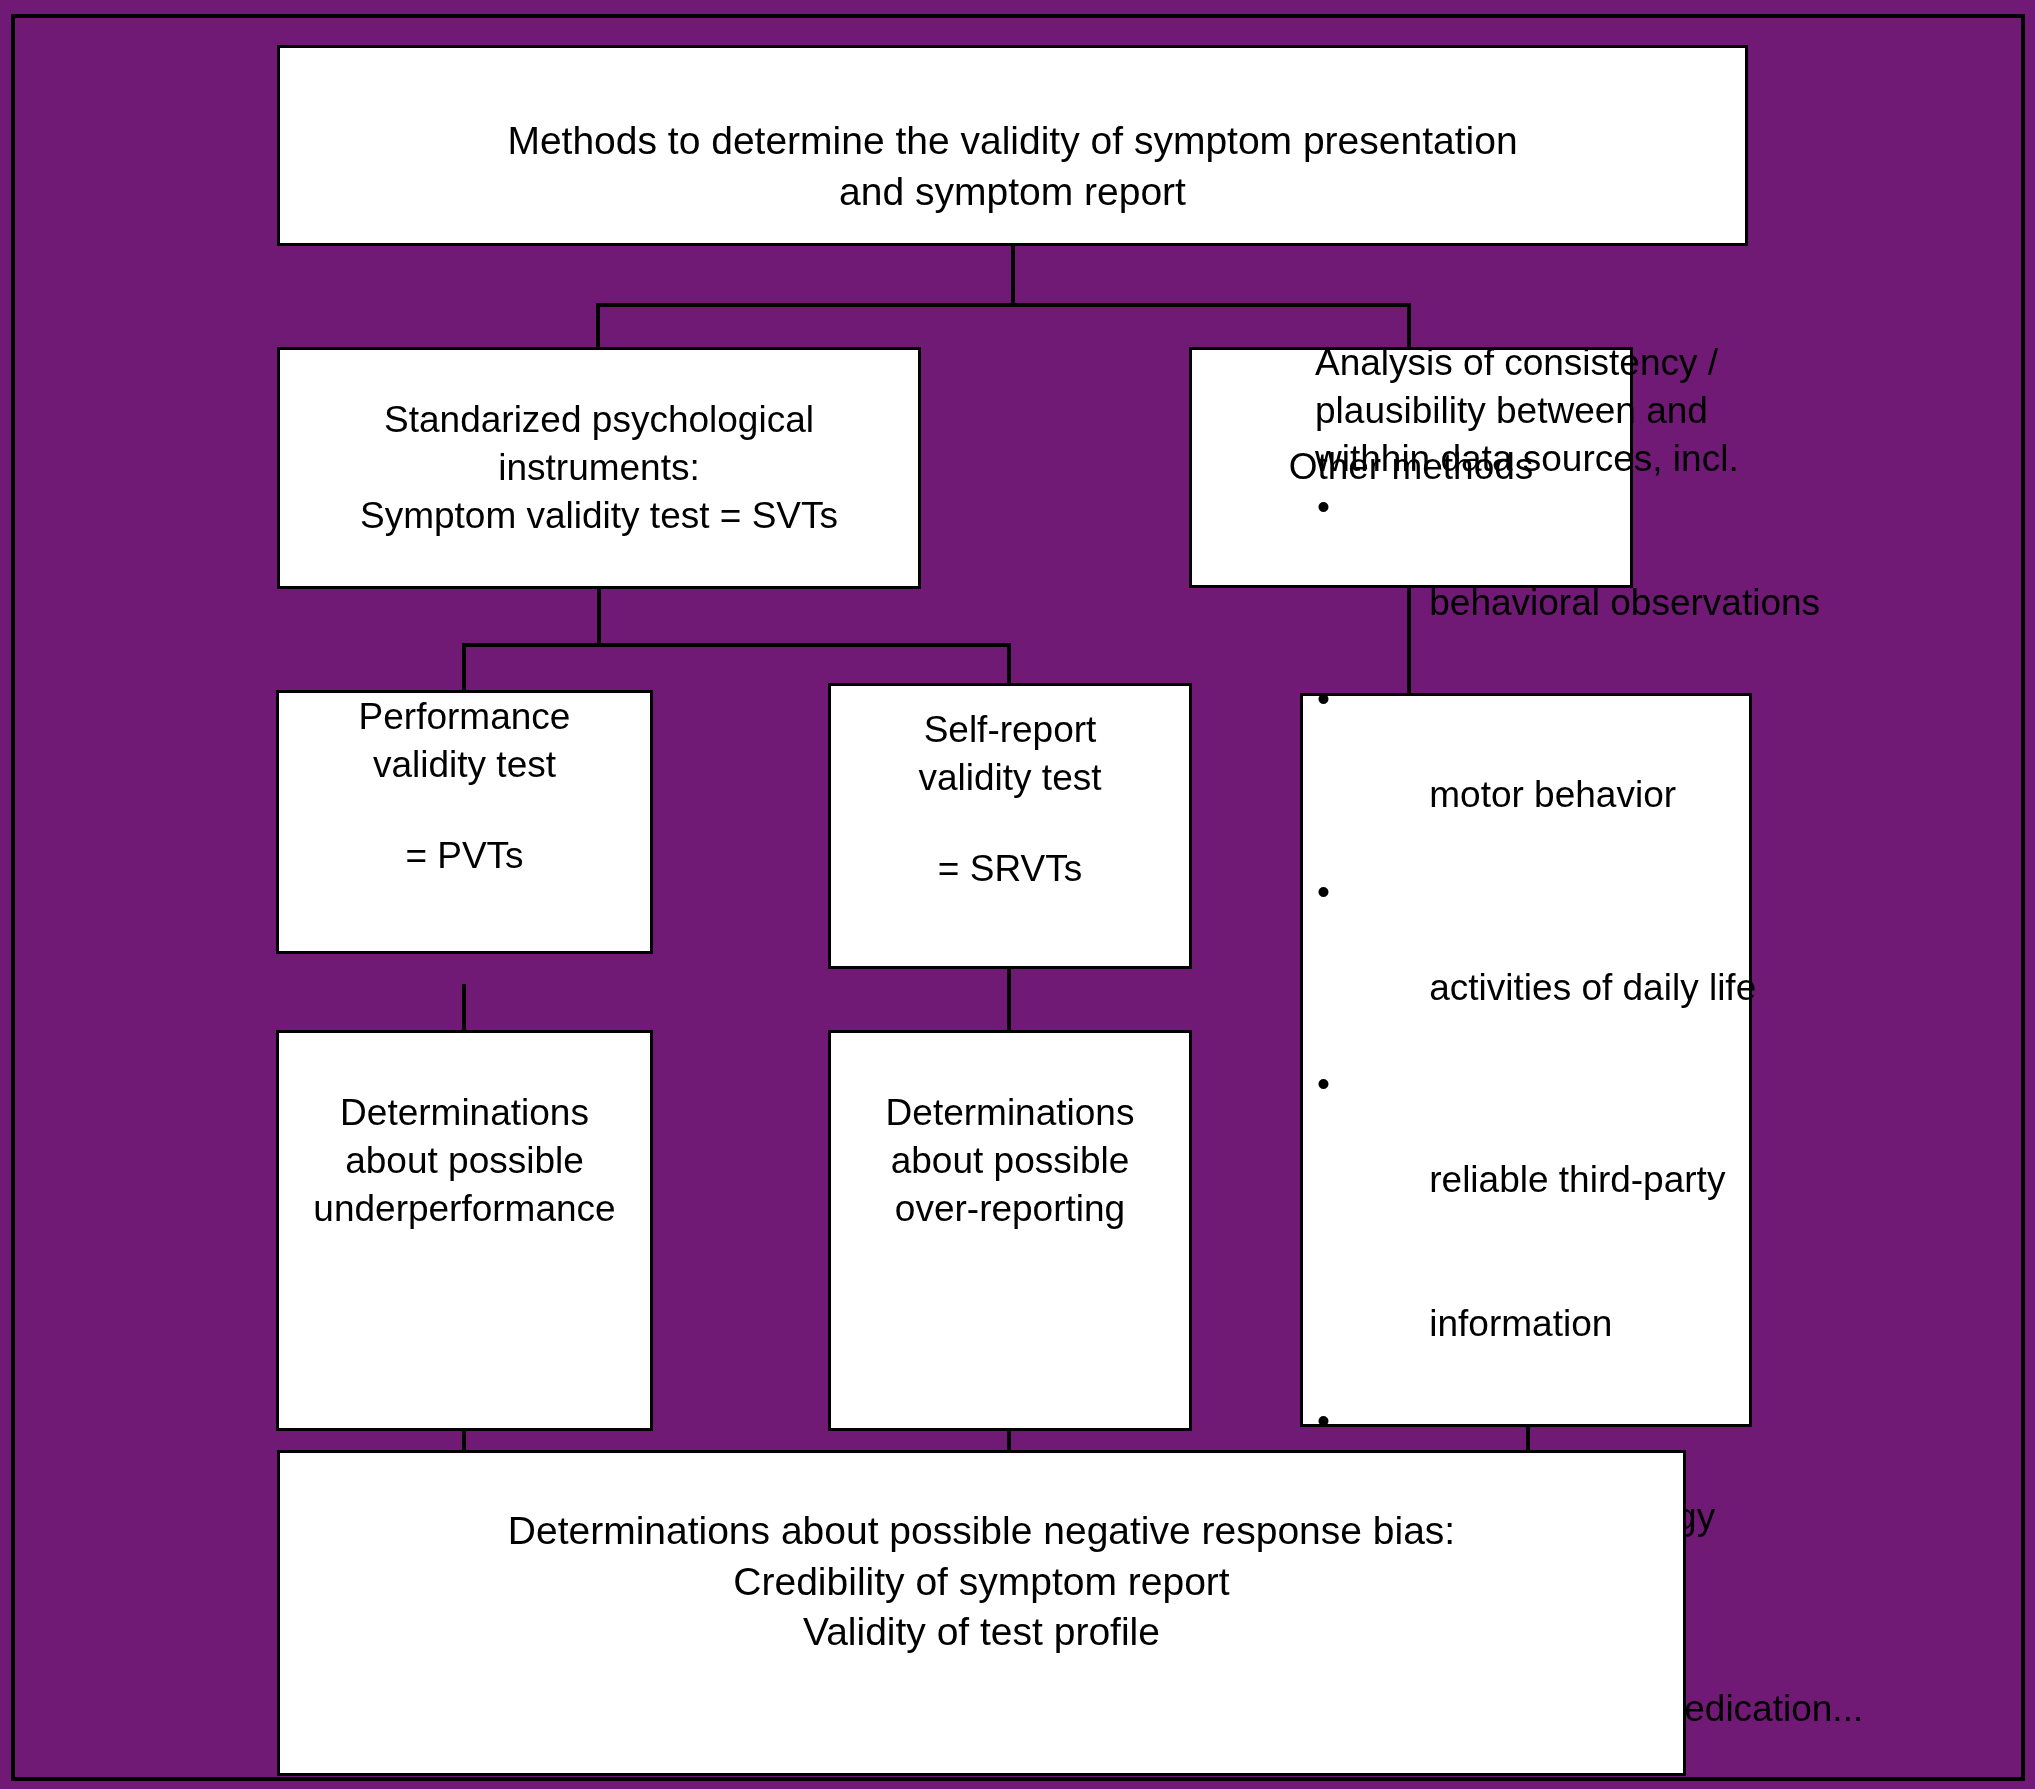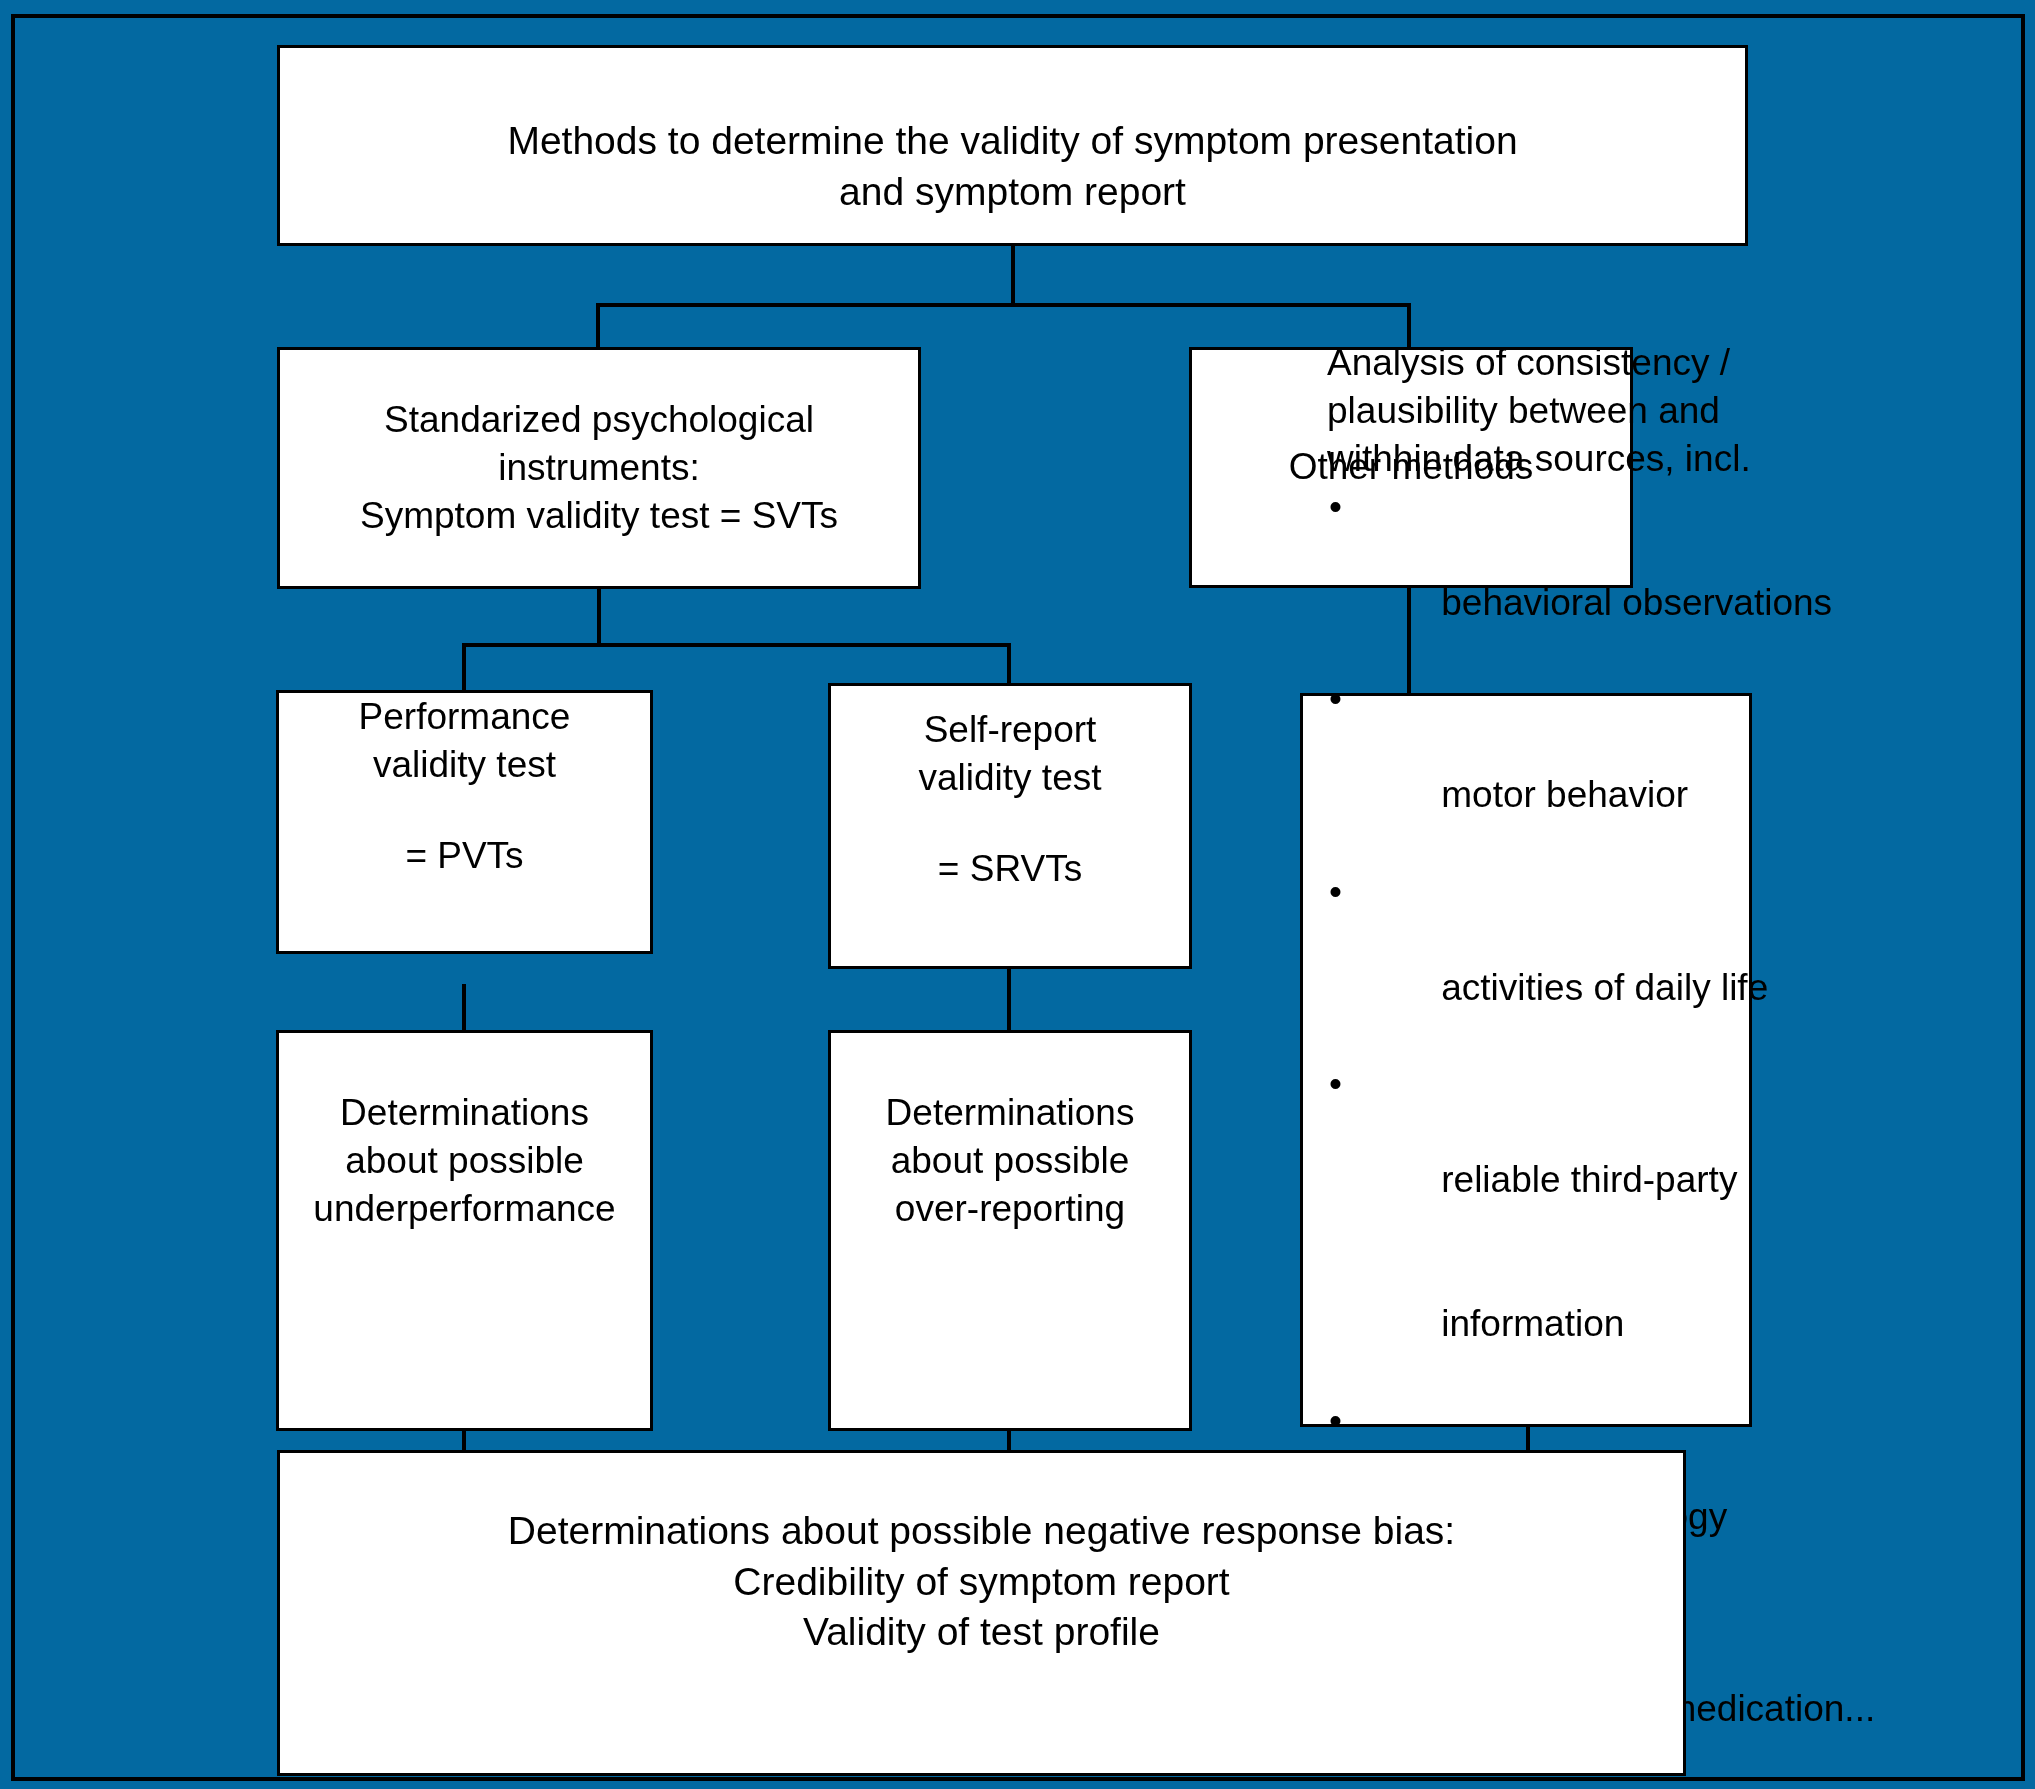--- a/index.html
+++ b/index.html
@@ -4,21 +4,21 @@
 <style>
   html, body {
     margin: 0;
     padding: 0;
     background: #ffffff;
   }
   #canvas {
     position: relative;
     width: 2035px;
     height: 1790px;
-    background: #0369a1;
+    background: #701a75;
     font-family: "Liberation Sans", "DejaVu Sans", sans-serif;
     color: #000000;
     overflow: hidden;
   }
   
   .frame {
     position: absolute;
     left: 11.2px;
     top: 14px;
     width: 2014px;
@@ -81,21 +81,21 @@
     left: 828px; top: 683px; width: 364px; height: 286px;
     font-size: 37px;
     align-items: center;
     padding-top: 20px;
   }
   #node-analysis {
     left: 1300px; top: 693px; width: 452px; height: 734px;
     font-size: 37px;
     justify-content: center;
     align-items: flex-start;
-    padding-left: 24px;
+    padding-left: 12px;
     padding-right: 9.3px;
   }
   #node-det-under {
     left: 276px; top: 1030px; width: 377px; height: 401px;
     font-size: 37px;
     align-items: center;
     padding-top: 56px;
   }
   #node-det-over {
     left: 828px; top: 1030px; width: 364px; height: 401px;

